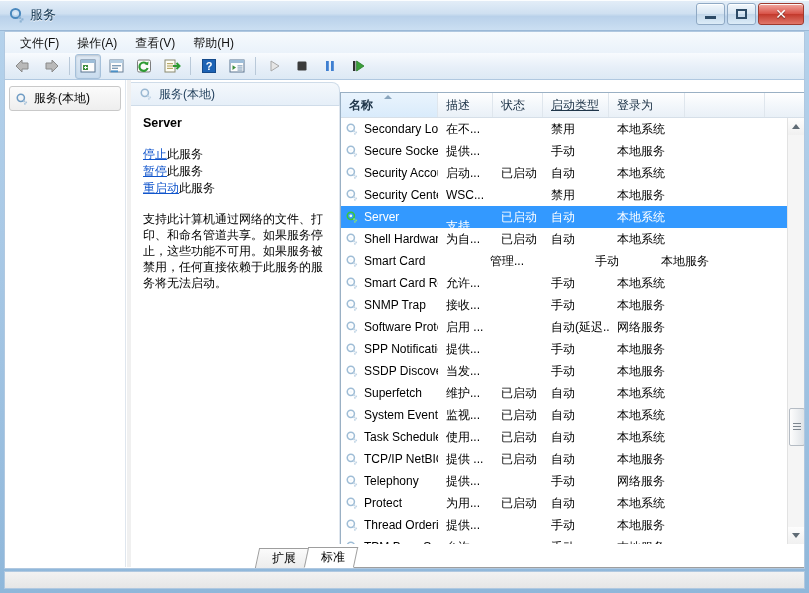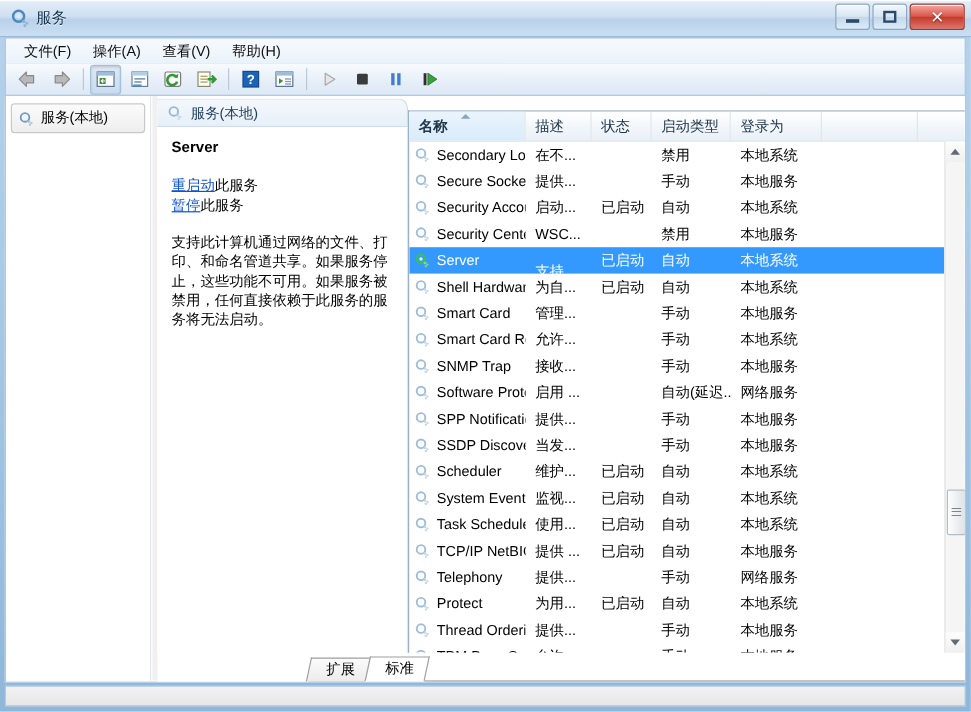--- a/index.html
+++ b/index.html
@@ -385,39 +385,40 @@
             <rect x="13.3" y="12.3" width="2.2" height="2.2" rx=".5"></rect>
             <rect x="11.6" y="14.2" width="2.2" height="2.2" rx=".5"></rect>
           </g>
         </svg>
         <span>服务(本地)</span>
       </div>
 
       <div id="det-body">
         <div id="svc-name">Server</div>
         <div id="svc-links">
+            <div class="svc-link-row"><span class="svc-link">停止</span><span>此服务</span></div>
+            <div class="svc-link-row"><span class="svc-link">暂停</span><span>此服务</span></div>
             <div class="svc-link-row"><span class="svc-link">重启动</span><span>此服务</span></div>
-            <div class="svc-link-row"><span class="svc-link">暂停</span><span>此服务</span></div>
           </div>
         <div id="desc-text">支持此计算机通过网络的文件、打印、和命名管道共享。如果服务停止，这些功能不可用。如果服务被禁用，任何直接依赖于此服务的服务将无法启动。</div>
       </div>
 
       <div id="listview">
         <div id="lv-header">
             <div class="hcell sorted" style="width: 97px; flex: 0 0 97px;">
               <div class="sort-arrow"></div>
               <span>名称</span>
             </div>
             <div class="hcell" style="width: 55px; flex: 0 0 55px;">
               <span>描述</span>
             </div>
             <div class="hcell" style="width: 50px; flex: 0 0 50px;">
               <span>状态</span>
             </div>
-            <div class="hcell" style="width: 66px; flex: 0 0 66px;">
+            <div class="hcell" style="width: 66px; flex: 0 0 66px; text-decoration: underline;">
               <span>启动类型</span>
             </div>
             <div class="hcell" style="width: 76px; flex: 0 0 76px;">
               <span>登录为</span>
             </div>
             <div class="hcell" style="width: 80px; flex: 0 0 80px;">
               <span></span>
             </div>
           </div>
         <div id="lv-rows">
@@ -521,21 +522,21 @@
               <div class="cell name" style="width: 97px; flex: 0 0 97px;">
                 <svg width="14" height="14" viewBox="0 0 18 18" class="gearicon">
                   <circle cx="7.5" cy="7.5" r="4.6" fill="none" stroke="#9fbdd6" stroke-width="2"></circle>
                   <circle cx="7.5" cy="7.5" r="1.8" fill="#f4f9fd"></circle>
                   <rect x="10.5" y="10.5" width="2.6" height="2.6" rx=".5" fill="#c2d6e6"></rect>
                   <rect x="13.3" y="12.3" width="2.2" height="2.2" rx=".5" fill="#c2d6e6"></rect>
                   <rect x="11.6" y="14.2" width="2.2" height="2.2" rx=".5" fill="#c2d6e6"></rect>
                 </svg>
                 <span>Smart Card</span>
               </div>
-              <div class="cell" style="width: 55px; flex: 0 0 55px;"><span>管理...</span></div>
+              <div class="cell" style="width: 55px; flex: 0 0 55px; margin-left: 44px;"><span>管理...</span></div>
               <div class="cell" style="width: 50px; flex: 0 0 50px;"><span></span></div>
               <div class="cell" style="width: 66px; flex: 0 0 66px;"><span>手动</span></div>
               <div class="cell" style="width: 76px; flex: 0 0 76px;"><span>本地服务</span></div>
             </div>
             <div class="row">
               <div class="cell name" style="width: 97px; flex: 0 0 97px;">
                 <svg width="14" height="14" viewBox="0 0 18 18" class="gearicon">
                   <circle cx="7.5" cy="7.5" r="4.6" fill="none" stroke="#9fbdd6" stroke-width="2"></circle>
                   <circle cx="7.5" cy="7.5" r="1.8" fill="#f4f9fd"></circle>
                   <rect x="10.5" y="10.5" width="2.6" height="2.6" rx=".5" fill="#c2d6e6"></rect>
@@ -615,21 +616,21 @@
             </div>
             <div class="row">
               <div class="cell name" style="width: 97px; flex: 0 0 97px;">
                 <svg width="14" height="14" viewBox="0 0 18 18" class="gearicon">
                   <circle cx="7.5" cy="7.5" r="4.6" fill="none" stroke="#9fbdd6" stroke-width="2"></circle>
                   <circle cx="7.5" cy="7.5" r="1.8" fill="#f4f9fd"></circle>
                   <rect x="10.5" y="10.5" width="2.6" height="2.6" rx=".5" fill="#c2d6e6"></rect>
                   <rect x="13.3" y="12.3" width="2.2" height="2.2" rx=".5" fill="#c2d6e6"></rect>
                   <rect x="11.6" y="14.2" width="2.2" height="2.2" rx=".5" fill="#c2d6e6"></rect>
                 </svg>
-                <span>Scheduler</span>
+                <span>Superfetch</span>
               </div>
               <div class="cell" style="width: 55px; flex: 0 0 55px;"><span>维护...</span></div>
               <div class="cell" style="width: 50px; flex: 0 0 50px;"><span>已启动</span></div>
               <div class="cell" style="width: 66px; flex: 0 0 66px;"><span>自动</span></div>
               <div class="cell" style="width: 76px; flex: 0 0 76px;"><span>本地系统</span></div>
             </div>
             <div class="row">
               <div class="cell name" style="width: 97px; flex: 0 0 97px;">
                 <svg width="14" height="14" viewBox="0 0 18 18" class="gearicon">
                   <circle cx="7.5" cy="7.5" r="4.6" fill="none" stroke="#9fbdd6" stroke-width="2"></circle>

